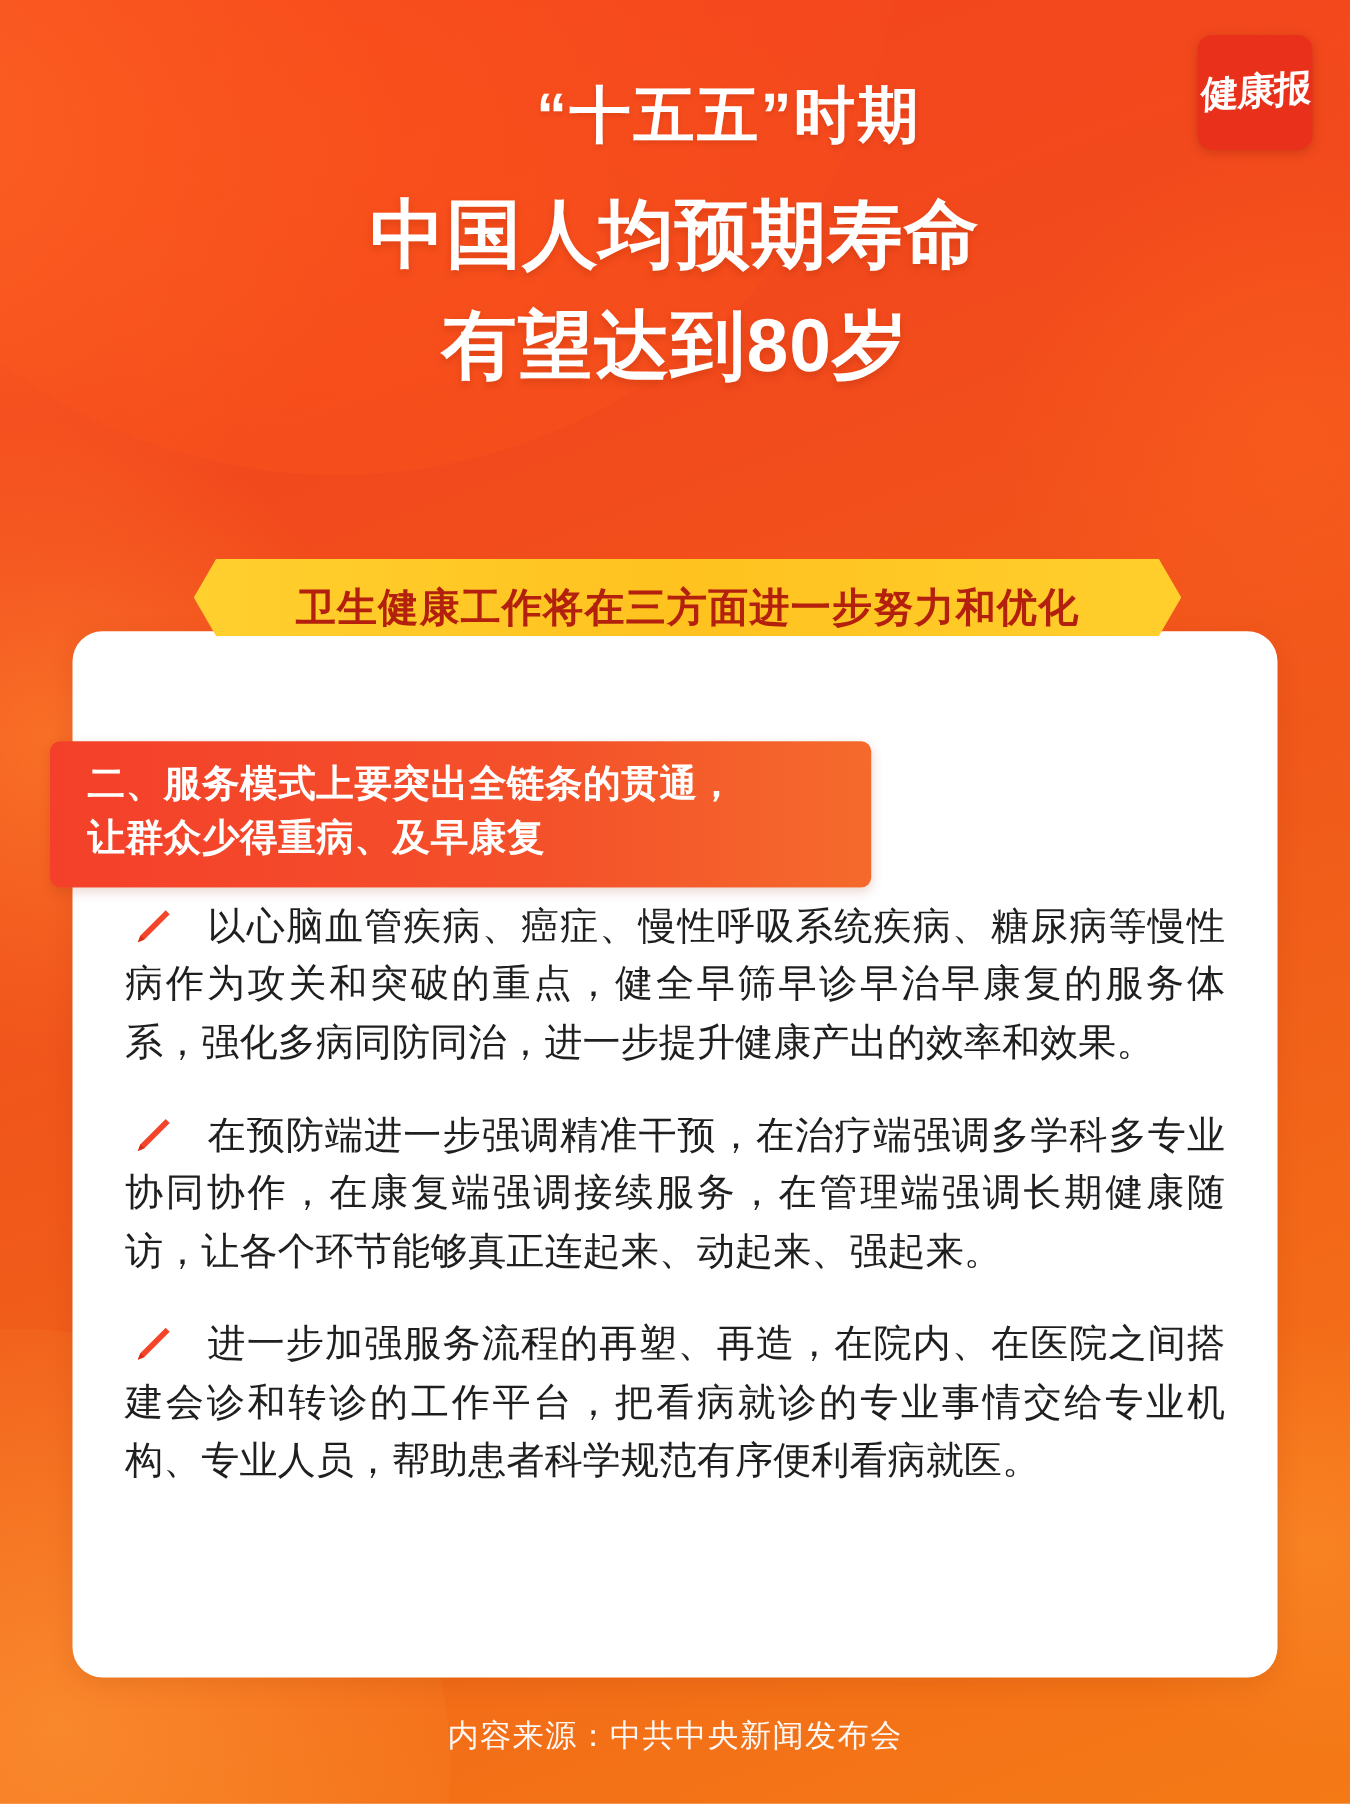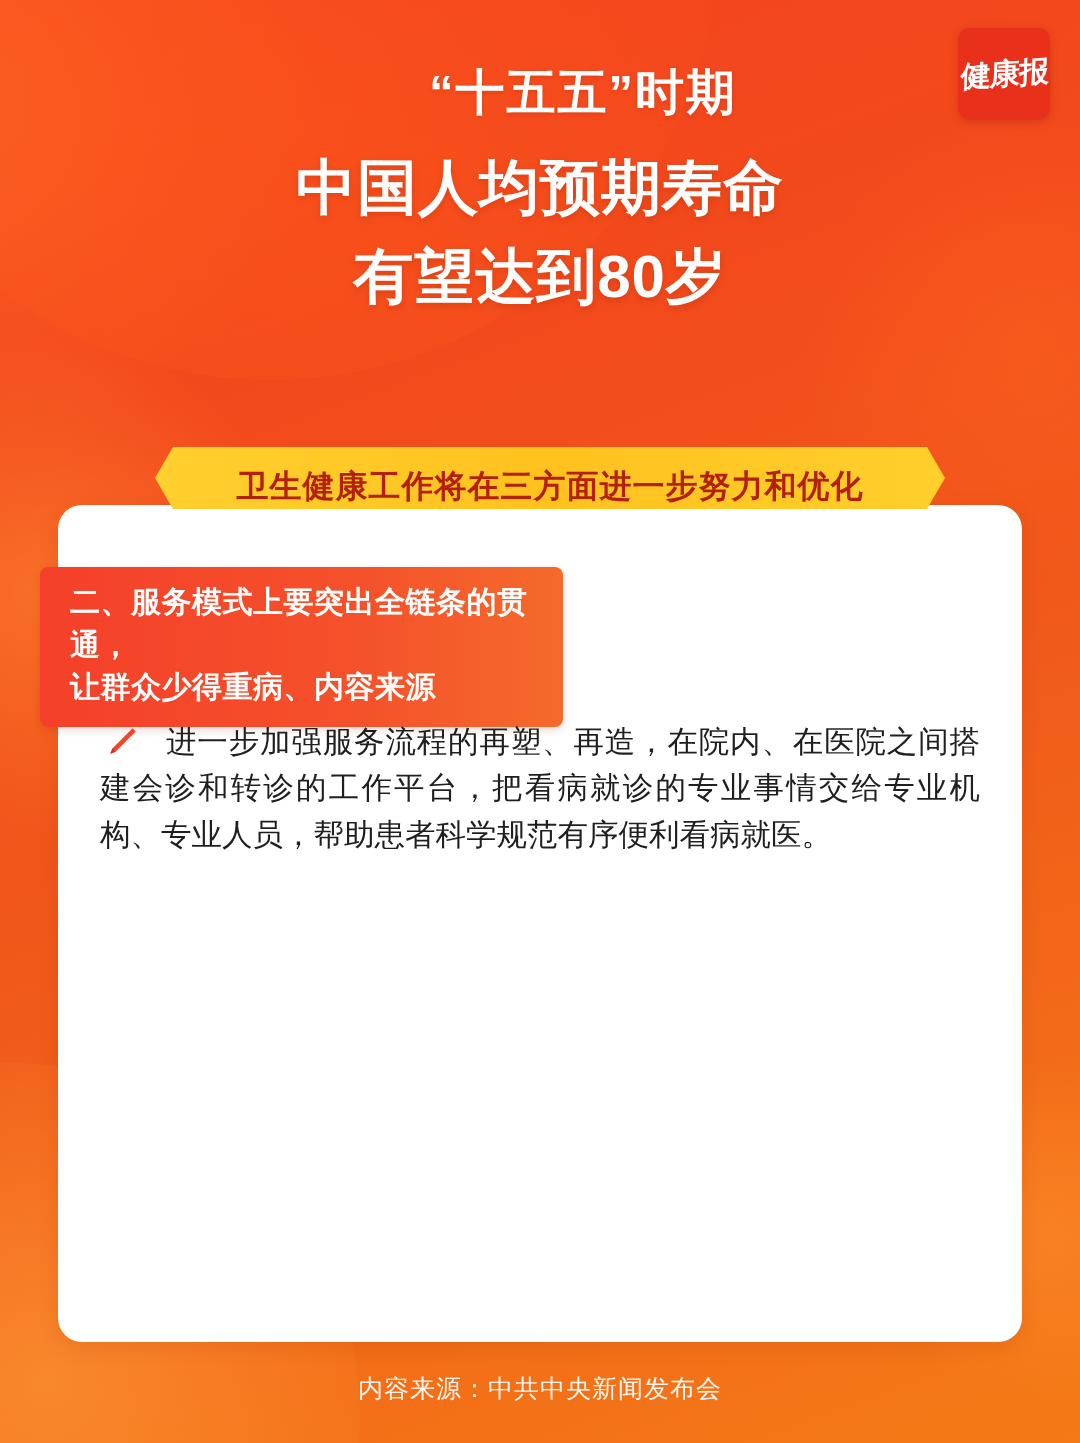--- a/index.html
+++ b/index.html
@@ -139,23 +139,23 @@
     height: 837px;
     background: #ffffff;
     border-radius: 24px;
     z-index: 6;
     box-shadow: 0 6px 20px rgba(140,40,0,0.13);
   }
 
   
   .section-tab {
     position: absolute;
-    top: 567px;
+    top: 593px;
     left: 40px;
-    width: 523px;
+    width: 657px;
     background: linear-gradient(90deg, #f4402a 0%, #f4512a 60%, #f56a2c 100%);
     border-radius: 8px;
     z-index: 9;
     padding: 14px 26px 18px 30px;
     box-shadow: 0 3px 9px rgba(140,40,0,0.18);
   }
   .section-tab .line {
     color: #ffffff;
     font-size: 30px;
     font-weight: 700;
@@ -227,26 +227,40 @@
 </div>
 
 <div class="ribbon">
   <span>卫生健康工作将在三方面进一步努力和优化</span>
 </div>
 
 <div class="card"></div>
 
 <div class="section-tab">
   <div class="line">二、服务模式上要突出全链条的贯通，</div>
-  <div class="line">让群众少得重病、内容来源</div>
+  <div class="line">让群众少得重病、及早康复</div>
 </div>
 
 <div class="body-area">
 
-
+  <div class="para">
+    <svg class="pencil" viewBox="0 0 32 32">
+      <polygon points="4,28 9,26 28,7 25,4 6,23" fill="#f4452a"></polygon>
+      <polygon points="4,28 9,26 6,23" fill="#d62e16"></polygon>
+    </svg>
+    <p>以心脑血管疾病、癌症、慢性呼吸系统疾病、糖尿病等慢性病作为攻关和突破的重点，健全早筛早诊早治早康复的服务体系，强化多病同防同治，进一步提升健康产出的效率和效果。</p>
+  </div>
+
+  <div class="para">
+    <svg class="pencil" viewBox="0 0 32 32">
+      <polygon points="4,28 9,26 28,7 25,4 6,23" fill="#f4452a"></polygon>
+      <polygon points="4,28 9,26 6,23" fill="#d62e16"></polygon>
+    </svg>
+    <p>在预防端进一步强调精准干预，在治疗端强调多学科多专业协同协作，在康复端强调接续服务，在管理端强调长期健康随访，让各个环节能够真正连起来、动起来、强起来。</p>
+  </div>
 
   <div class="para">
     <svg class="pencil" viewBox="0 0 32 32">
       <polygon points="4,28 9,26 28,7 25,4 6,23" fill="#f4452a"></polygon>
       <polygon points="4,28 9,26 6,23" fill="#d62e16"></polygon>
     </svg>
     <p>进一步加强服务流程的再塑、再造，在院内、在医院之间搭建会诊和转诊的工作平台，把看病就诊的专业事情交给专业机构、专业人员，帮助患者科学规范有序便利看病就医。</p>
   </div>
 
 </div>

